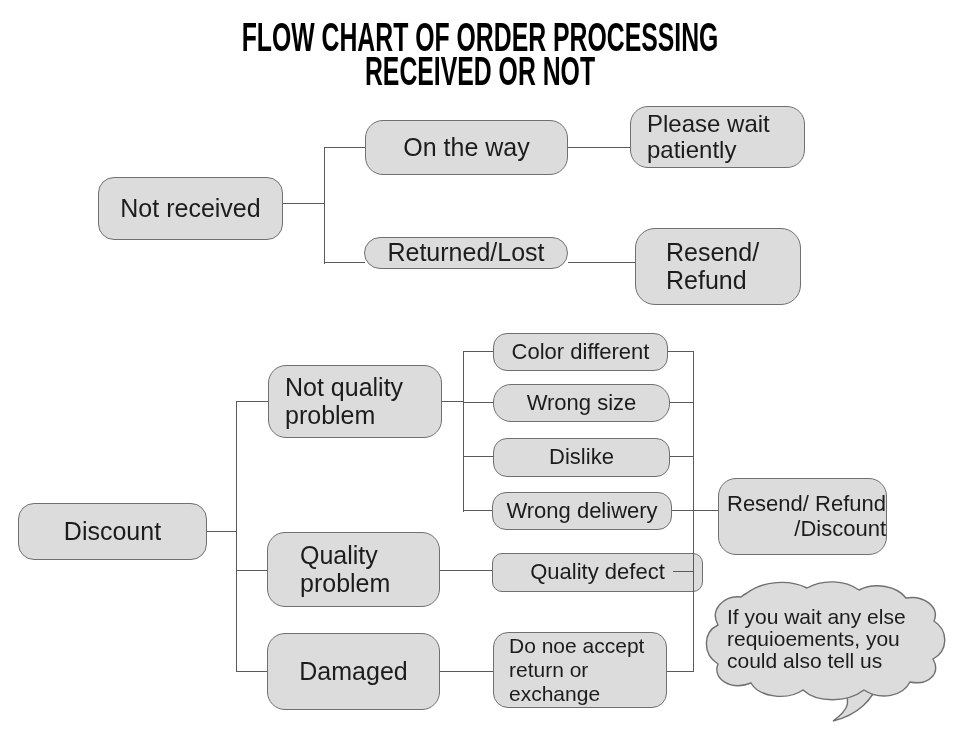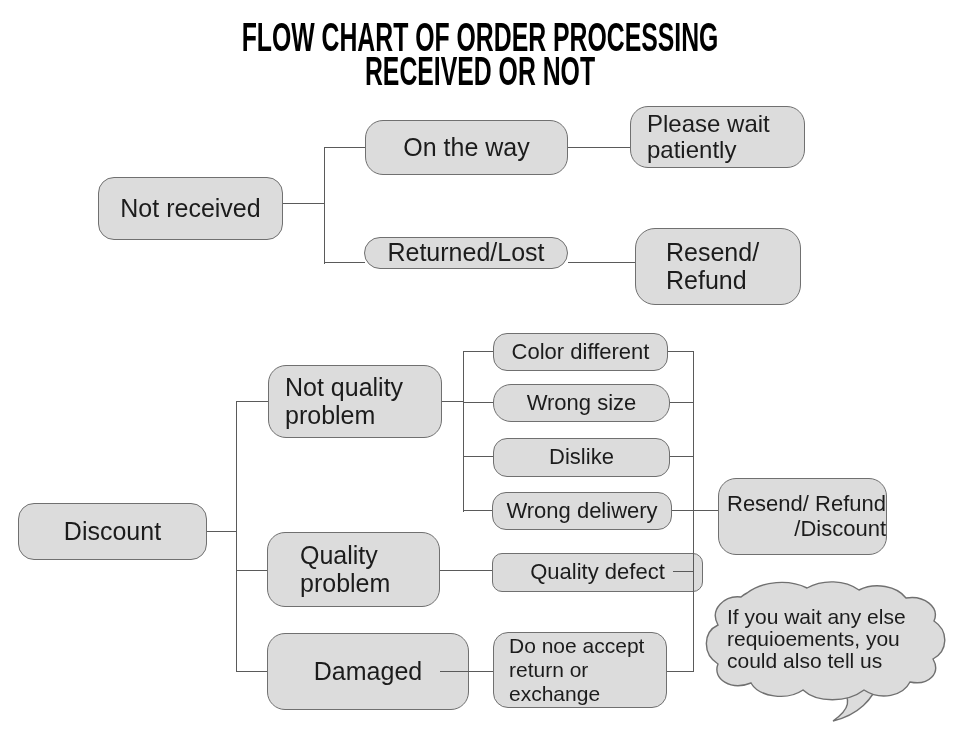--- a/index.html
+++ b/index.html
@@ -79,21 +79,21 @@
   <div class="node left" style="left:268px;top:365px;width:174px;height:73px;border-radius:18px;padding-left:16px;">
     <span class="ln">Not quality</span>
     <span class="ln">problem</span>
   </div>
 
   <div class="node left" style="left:267px;top:532px;width:173px;height:75px;border-radius:18px;padding-left:32px;">
     <span class="ln">Quality</span>
     <span class="ln">problem</span>
   </div>
 
-  <div class="node" style="left:267px;top:633px;width:202px;height:77px;border-radius:18px;">Damaged</div>
+  <div class="node" style="left:267px;top:633px;width:173px;height:77px;border-radius:18px;">Damaged</div>
 
   <div class="node sm" style="left:493px;top:333px;width:175px;height:38px;border-radius:14px;">Color different</div>
   <div class="node sm" style="left:493px;top:384px;width:177px;height:38px;border-radius:18px;">Wrong size</div>
   <div class="node sm" style="left:493px;top:438px;width:177px;height:39px;border-radius:14px;">Dislike</div>
   <div class="node sm" style="left:492px;top:492px;width:180px;height:38px;border-radius:14px;">Wrong deliwery</div>
 
   <div class="node sm" style="left:492px;top:553px;width:211px;height:39px;border-radius:10px;">Quality defect</div>
 
   <div class="node left xs" style="left:493px;top:632px;width:174px;height:76px;border-radius:15px;padding-left:15px;">
     <span class="ln">Do noe accept</span>

